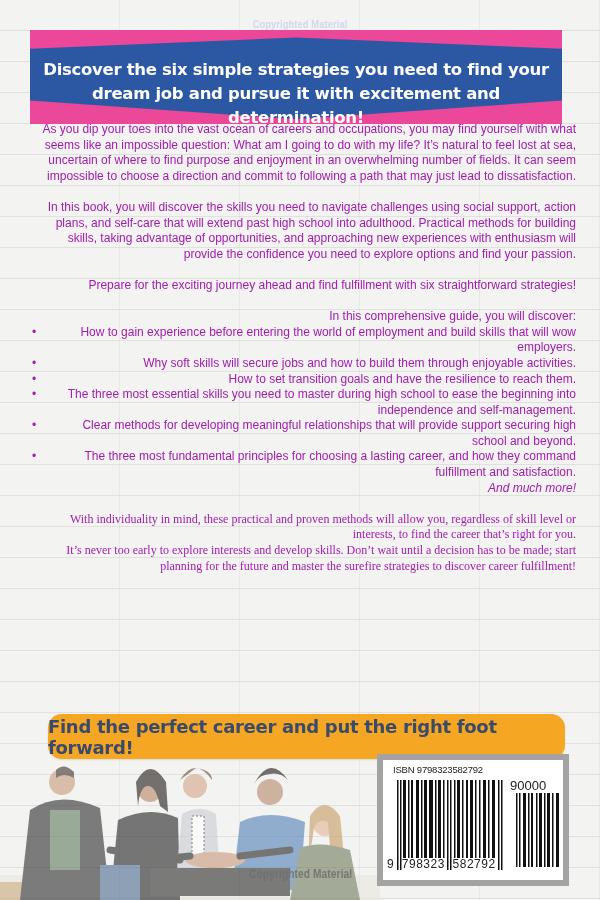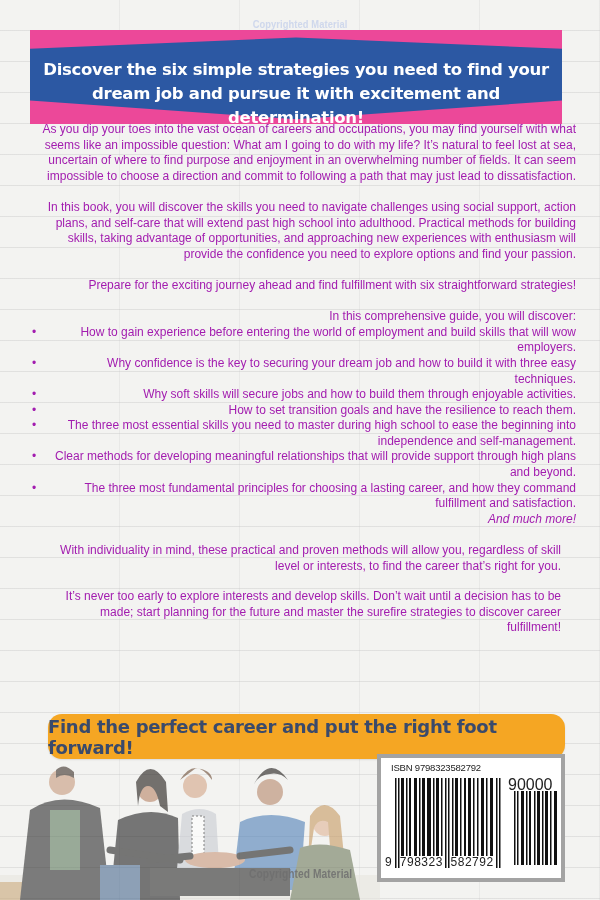--- a/index.html
+++ b/index.html
@@ -49,48 +49,48 @@
       text-align: right;
     }
     .body-text p { margin: 0 0 15.6px 0; }
     .body-text .intro { margin: 0; }
     .body-text ul { margin: 0; padding-left: 20px; list-style: none; }
     .body-text li { position: relative; padding-left: 0; }
     .body-text li::before {
       content: "•"; position: absolute; left: -16px; top: 0; font-size: 12px;
     }
     .body-text .more { font-style: italic; margin: 0 0 15.6px 0; }
-    .body-text .tight { margin: 15px; }
+    .body-text .tight { margin: 0; font-family: Liberation Serif, serif; }
 
     .cta {
       position: absolute; left: 48px; top: 714px; width: 517px; height: 45px;
       background: #f5a623; border-radius: 14px; z-index: 3;
       display: flex; align-items: center; justify-content: center;
       box-shadow: 0 1px 2px rgba(0,0,0,0.1);
     }
     .cta span {
       color: #3a4a6b; font-weight: bold; font-size: 18px;
       font-family: "DejaVu Sans", sans-serif; letter-spacing: -0.3px;
     }
 
     .photo {
       position: absolute; left: 0; top: 760px; width: 380px; height: 140px;
       z-index: 1; opacity: 0.6;
     }
 
     .barcode-box {
       position: absolute; left: 377px; top: 754px; width: 180px; height: 120px;
-      background: #ffffff; border: 4px solid #a3a3a3; z-index: 3;
+      background: #ffffff; border: 6px solid #a3a3a3; z-index: 3;
     }
     .isbn-label {
       position: absolute; left: 10px; top: 4px; font-size: 9.5px; color: #222;
       font-family: "Liberation Sans", sans-serif; letter-spacing: -0.2px;
     }
     .addon-label {
-      position: absolute; left: 127px; top: 18px; font-size: 16px; color: #222;
+      position: absolute; left: 127px; top: 18px; font-size: 13px; color: #222;
     }
     .isbn-digits {
       position: absolute; left: 4px; top: 97px; font-size: 12px; color: #222;
       letter-spacing: 0.5px; white-space: pre;
     }
     .bars { position: absolute; }
   </style>
 </head>
 <body>
 
@@ -105,25 +105,24 @@
 </div>
 <div class="watermark wm-top">Copyrighted Material</div>
 
 <div class="body-text">
   <p>As you dip your toes into the vast ocean of careers and occupations, you may find yourself with what seems like an impossible question: What am I going to do with my life? It’s natural to feel lost at sea, uncertain of where to find purpose and enjoyment in an overwhelming number of fields. It can seem impossible to choose a direction and commit to following a path that may just lead to dissatisfaction.</p>
   <p>In this book, you will discover the skills you need to navigate challenges using social support, action plans, and self-care that will extend past high school into adulthood. Practical methods for building skills, taking advantage of opportunities, and approaching new experiences with enthusiasm will provide the confidence you need to explore options and find your passion.</p>
   <p>Prepare for the exciting journey ahead and find fulfillment with six straightforward strategies!</p>
   <p class="intro">In this comprehensive guide, you will discover:</p>
   <ul>
     <li>How to gain experience before entering the world of employment and build skills that will wow employers.</li>
-    <li>Why confidence is the key to securing your dream job and how to build it with three easy techniques.</li>
     <li>Why soft skills will secure jobs and how to build them through enjoyable activities.</li>
     <li>How to set transition goals and have the resilience to reach them.</li>
     <li>The three most essential skills you need to master during high school to ease the beginning into independence and self-management.</li>
-    <li>Clear methods for developing meaningful relationships that will provide support through high plans and beyond.</li>
+    <li>Clear methods for developing meaningful relationships that will provide support securing high school and beyond.</li>
     <li>The three most fundamental principles for choosing a lasting career, and how they command fulfillment and satisfaction.</li>
   </ul>
   <p class="more">And much more!</p>
   <p class="tight">With individuality in mind, these practical and proven methods will allow you, regardless of skill level or interests, to find the career that’s right for you.</p>
   <p class="tight">It’s never too early to explore interests and develop skills. Don’t wait until a decision has to be made; start planning for the future and master the surefire strategies to discover career fulfillment!</p>
 </div>
 
 <div class="cta">
   <span>Find the perfect career and put the right foot forward!</span>
 </div>

